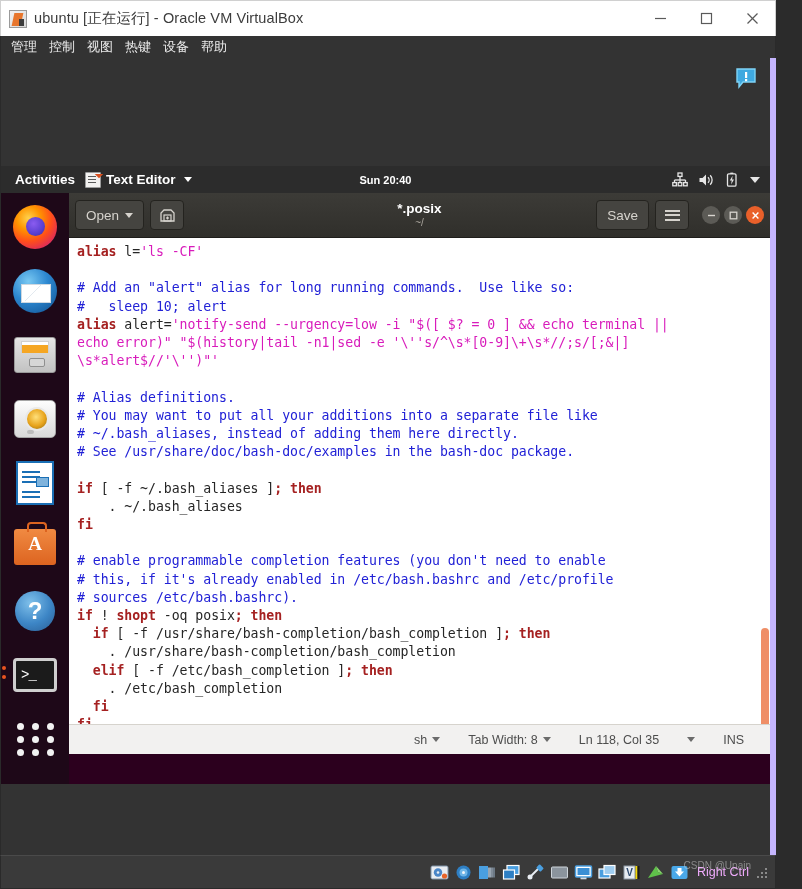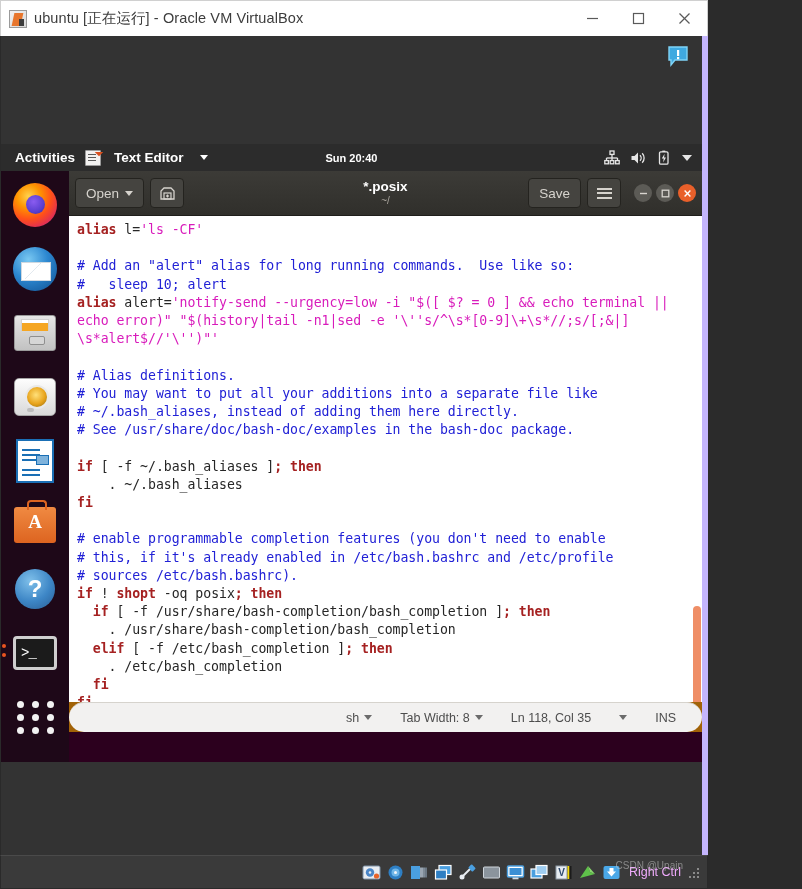--- a/index.html
+++ b/index.html
@@ -6,21 +6,21 @@
   html, body {
     width: 802px; height: 889px;
     font-family: "Liberation Sans", sans-serif;
     background: #2b2b2b;
     overflow: hidden;
   }
 
   
   #vbox-window {
     position: relative;
-    width: 708px; height: 889px;
+    width: 776px; height: 889px;
     background: #2e2e2e;
     display: flex; flex-direction: column;
   }
 
   
   #vbox-titlebar {
     height: 36px;
     background: #ffffff;
     border-top: 1px solid #d0d0d0;
     border-left: 1px solid #d0d0d0;
@@ -95,21 +95,21 @@
   }
 
   
   #gnome-topbar {
     position: absolute; left: 0; top: 0; right: 0; height: 27px;
     background: #2c2c2c;
     display: flex; align-items: center;
     color: #ffffff; font-size: 13.5px;
   }
   #activities-btn { padding: 0 10px 0 14px; font-weight: bold; font-size: 13.5px; }
-  #app-menu { display: flex; align-items: center; gap: 13px; font-weight: bold; }
+  #app-menu { display: flex; align-items: center; gap: 5px; font-weight: bold; }
   #app-menu-icon {
     width: 16px; height: 16px; position: relative; display: inline-block;
     background: #f2f1f0; border: 1px solid #9c9c9c; border-radius: 1px;
   }
   #app-menu-icon::before {
     content: ""; position: absolute; left: 2px; top: 3px; width: 8px; height: 1.5px;
     background: #5a5a5a; box-shadow: 0 3px 0 #5a5a5a, 0 6px 0 #5a5a5a;
   }
   #app-menu-icon::after {
     content: ""; position: absolute; right: -2px; top: -2px;
@@ -332,21 +332,21 @@
     background: transparent;
   }
   #scrollbar-thumb {
     position: absolute; right: 1px; top: 390px; width: 8px; height: 120px;
     background: #ef8e66; border-radius: 4px;
   }
   #statusbar {
     height: 30px; flex: 0 0 30px; background: #f2f1f0;
     border-top: 1px solid #d6d3cd;
     display: flex; align-items: center; justify-content: flex-end;
-    color: #4d4d4d; font-size: 12.5px; padding-right: 12px; gap: 0; border-radius: 15px;
+    color: #4d4d4d; font-size: 12.5px; padding-right: 12px; gap: 0;
   }
   .sb-item { display: flex; align-items: center; gap: 5px; padding: 0 14px; white-space: nowrap; }
   .sb-caret {
     display: inline-block;
     border-left: 4px solid transparent; border-right: 4px solid transparent;
     border-top: 5px solid #6b6b6b;
   }
 
   
   #ubuntu-bottom {
@@ -405,20 +405,28 @@
       </div>
       <div class="vbox-winbtn">
         <svg width="13" height="13" viewBox="0 0 13 13">
             <line x1="1.5" y1="1.5" x2="11.5" y2="11.5" stroke="#5a5a5a" stroke-width="1.2"></line>
             <line x1="11.5" y1="1.5" x2="1.5" y2="11.5" stroke="#5a5a5a" stroke-width="1.2"></line>
           </svg>
       </div>
     </div>
   </div>
 
+  <div id="vbox-menubar">
+    <div class="vbox-menu-item">管理</div>
+    <div class="vbox-menu-item">控制</div>
+    <div class="vbox-menu-item">视图</div>
+    <div class="vbox-menu-item">热键</div>
+    <div class="vbox-menu-item">设备</div>
+    <div class="vbox-menu-item">帮助</div>
+  </div>
 
   <div id="vm-region">
 
     <div id="vm-blank"></div>
     <div id="notify-icon">
       <svg width="22" height="21" viewBox="0 0 22 21">
         <path d="M2 1 H20 V14 H8 L4 19 V14 H2 Z" fill="#3fa9e0" stroke="#7fd4f7" stroke-width="1.4"></path>
         <rect x="10" y="4" width="2.2" height="6" fill="#ffffff"></rect>
         <rect x="10" y="11" width="2.2" height="2.2" fill="#ffffff"></rect>
       </svg>

